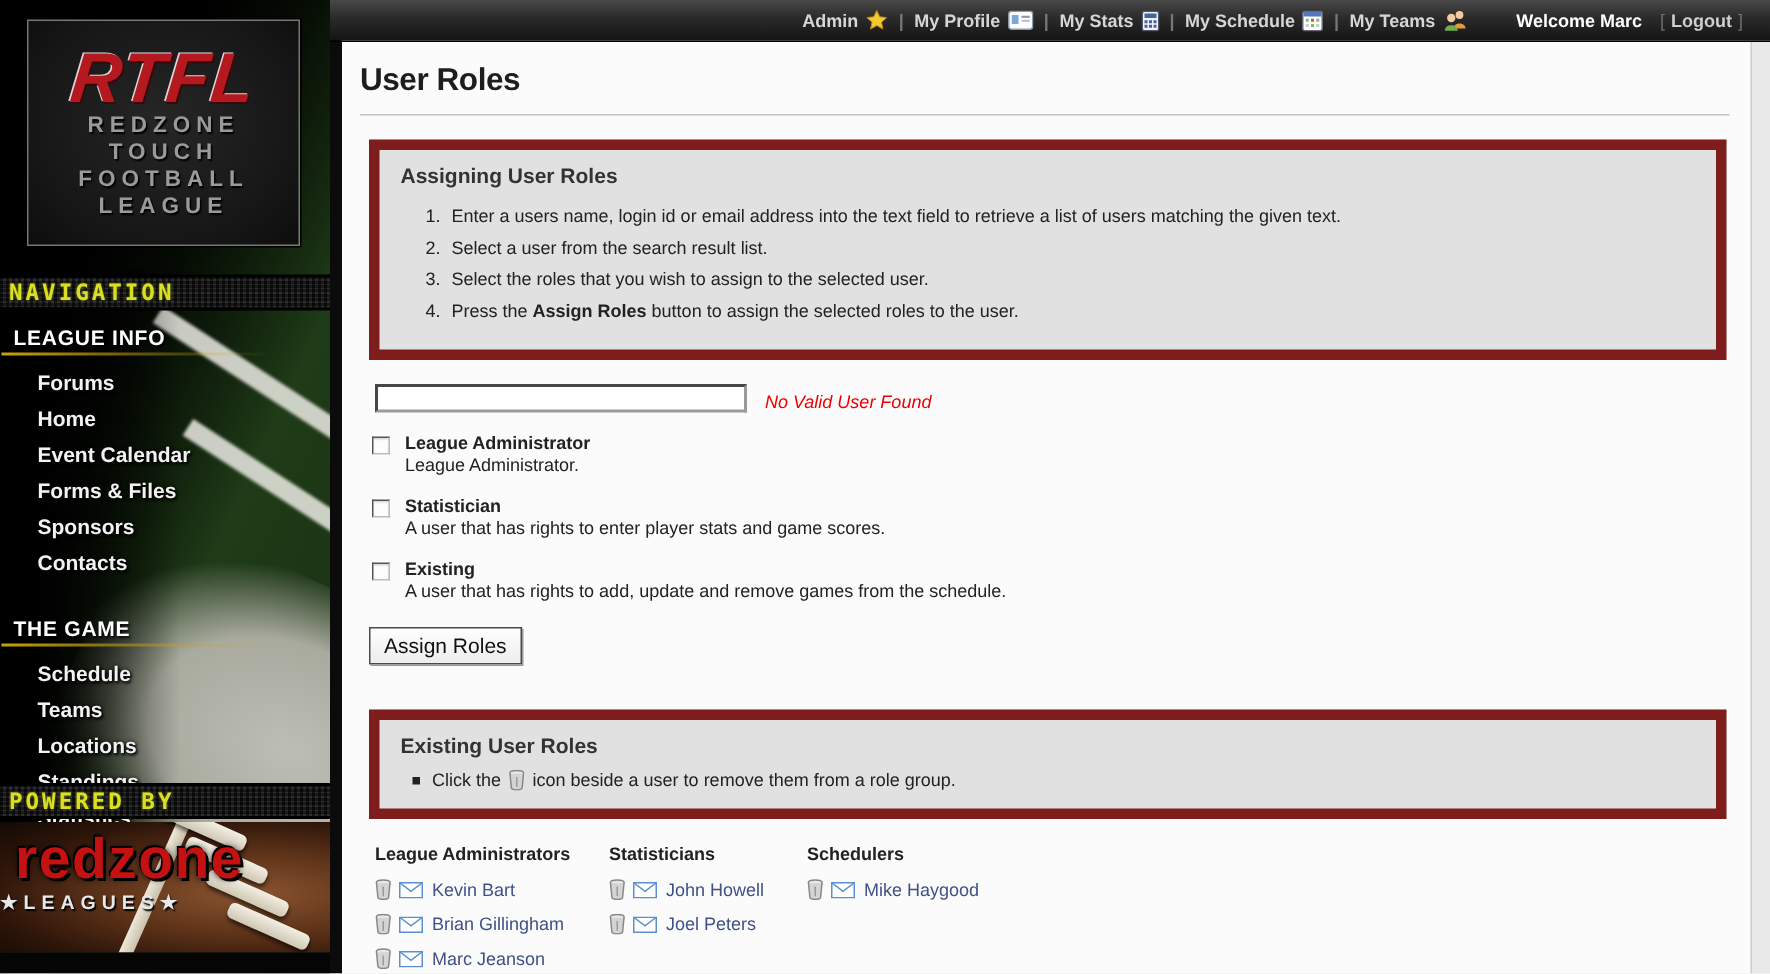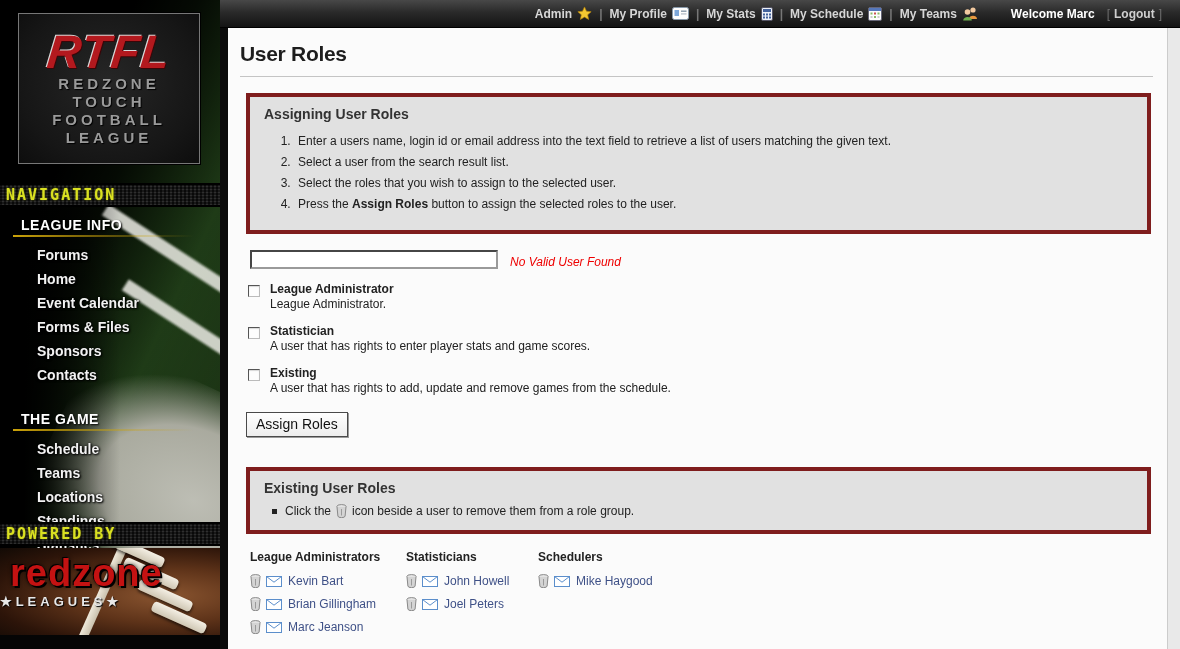--- a/index.html
+++ b/index.html
@@ -44,21 +44,21 @@
       repeating-linear-gradient(90deg, rgba(0,0,0,.45) 0 2px, rgba(255,255,255,.04) 2px 4px),
       repeating-linear-gradient(0deg, #262626 0 1px, #101010 1px 3px);
     border-top:2px solid #000; border-bottom:2px solid #000;
     display:flex; align-items:center; padding-left:6px;
   }
   .led-text { font-family:"DejaVu Sans Mono", monospace; font-size:15px; font-weight:bold;
     color:#d9e021; letter-spacing:2px; text-shadow:0 0 2px rgba(217,224,33,.5); }
   .band-nav { top:183px; }
   .band-powered { top:522px; }
 
-  .nav-sections { position:absolute; left:13px; top:207px; width:220px; }
+  .nav-sections { position:absolute; left:1px; top:207px; width:220px; }
   .nav-header { padding:10px 0 2px 8px; font-size:14px; font-weight:bold; color:#fff;
     letter-spacing:.5px; text-shadow:1px 1px 2px #000; }
   .nav-underline { height:2px; width:190px; margin-left:0;
     background:linear-gradient(90deg, #caa20a 0%, rgba(202,162,10,0) 95%); margin-bottom:6px; }
   .nav-item { padding:4px 0 4px 24px; font-size:14px; font-weight:bold; color:#f2f2f2;
     text-shadow:1px 1px 2px #000, 0 0 3px #000; cursor:pointer; }
   .section-gap { height:14px; }
 
   .powered-logo {
     position:absolute; left:0; top:548px; width:220px; height:87px; overflow:hidden;
@@ -97,21 +97,21 @@
 
   
   .content {
     position:absolute; left:228px; top:28px; width:940px; height:621px;
     background:#fbfbfb; border-right:1px solid #ccc; padding:10px 14px 0 12px; overflow:hidden;
   }
   .page-title { font-size:21px; font-weight:bold; color:#1d1d1d; margin:4px 0 10px 0; letter-spacing:-.3px; }
   .title-rule { border:none; border-top:1px solid #c4c4c4; margin:0 0 0 0; }
 
   .gray-box {
-    margin:16px 2px 0 6px; background:#e1e1e1; border:4px solid #7f1d1d; padding:9px 14px 12px 14px;
+    margin:16px 2px 0 6px; background:#e1e1e1; border:7px solid #7f1d1d; padding:9px 14px 12px 14px;
   }
   .box-heading { font-size:14px; font-weight:bold; color:#333; }
   .steps { margin:12px 0 4px 30px; font-size:12px; color:#222; }
   .steps li { margin-bottom:7px; padding-left:4px; }
 
   .search-row { display:flex; align-items:flex-end; margin:16px 0 0 10px; }
   .user-search {
     width:248px; height:19px; background:#fff; border:2px inset #9a9a9a; font-size:12px; padding:0 3px;
     outline:none;
   }

